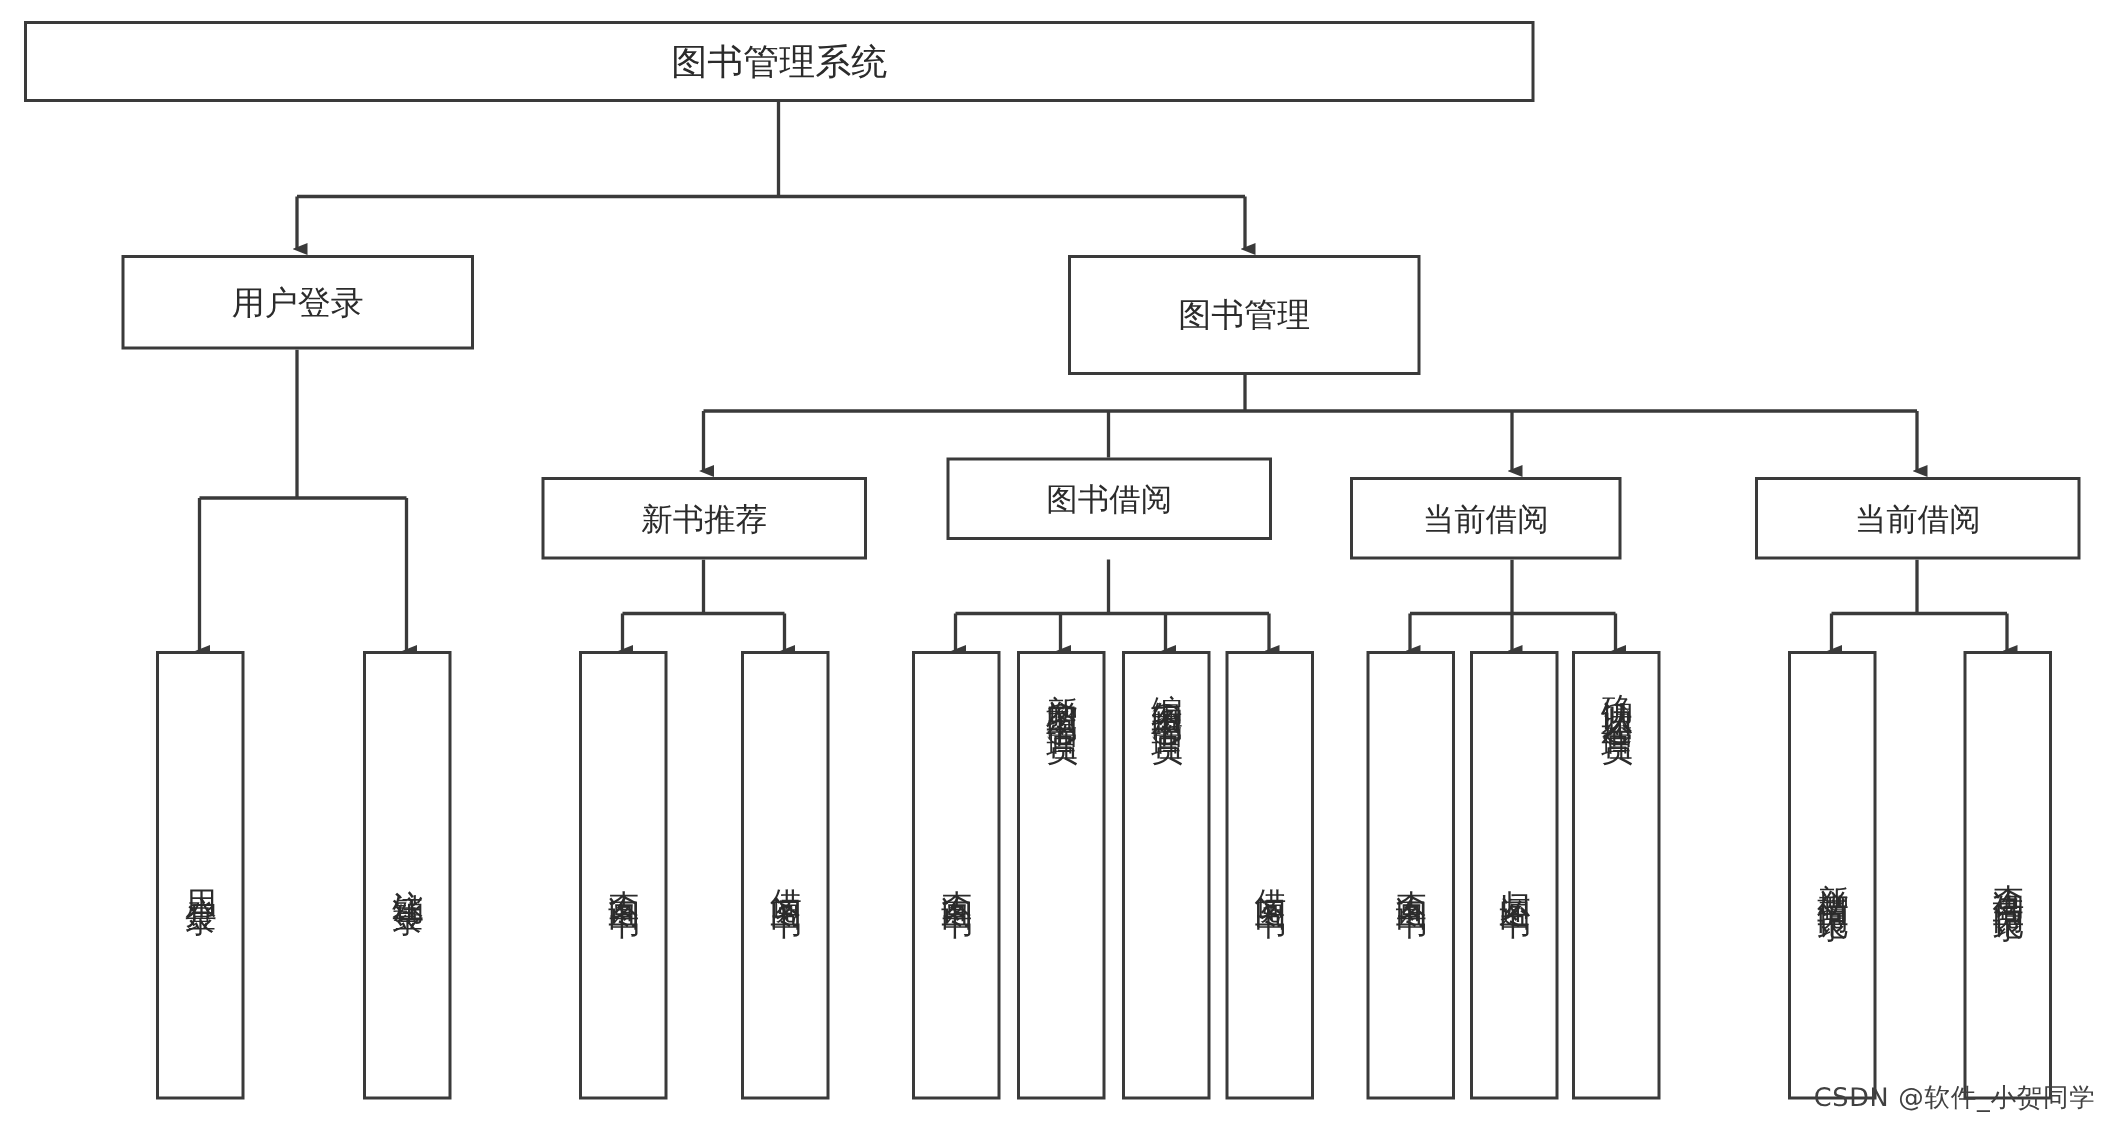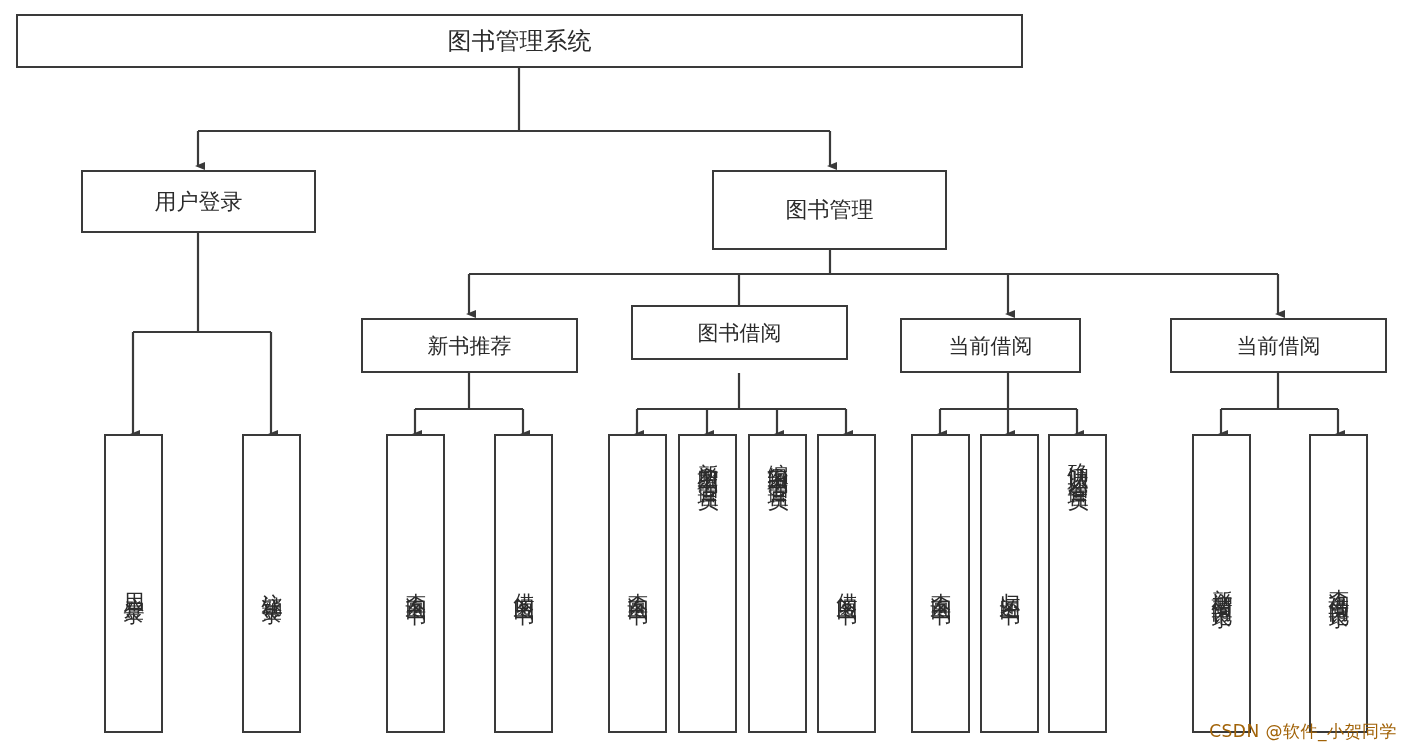--- a/index.html
+++ b/index.html
@@ -61,21 +61,21 @@
   }
   .leaf.centered {
     align-items: center;
     padding-top: 0;
   }
   .watermark {
     position: absolute;
     right: 8px;
     bottom: 4px;
     font-size: 17px;
-    color: #a16207;
+    color: #404040;
     letter-spacing: 0.5px;
     white-space: nowrap;
   }
 </style>
 </head>
 <body>
 
 <div id="canvas">
 
   <svg id="wires" viewBox="0 0 1405 747">

